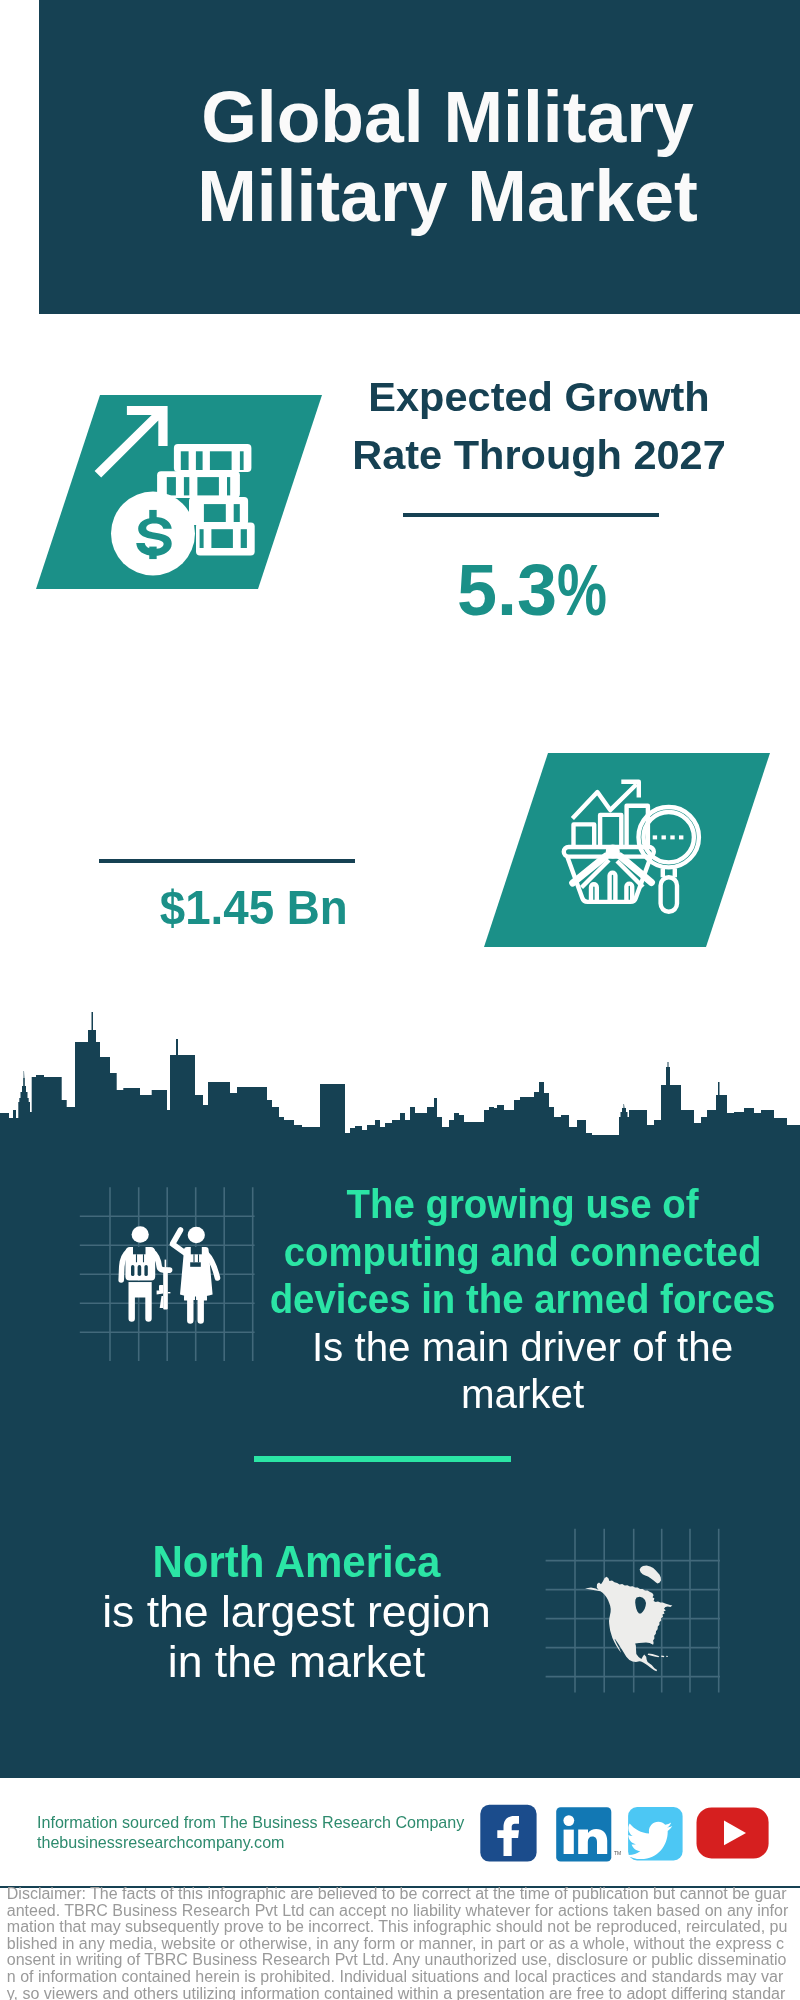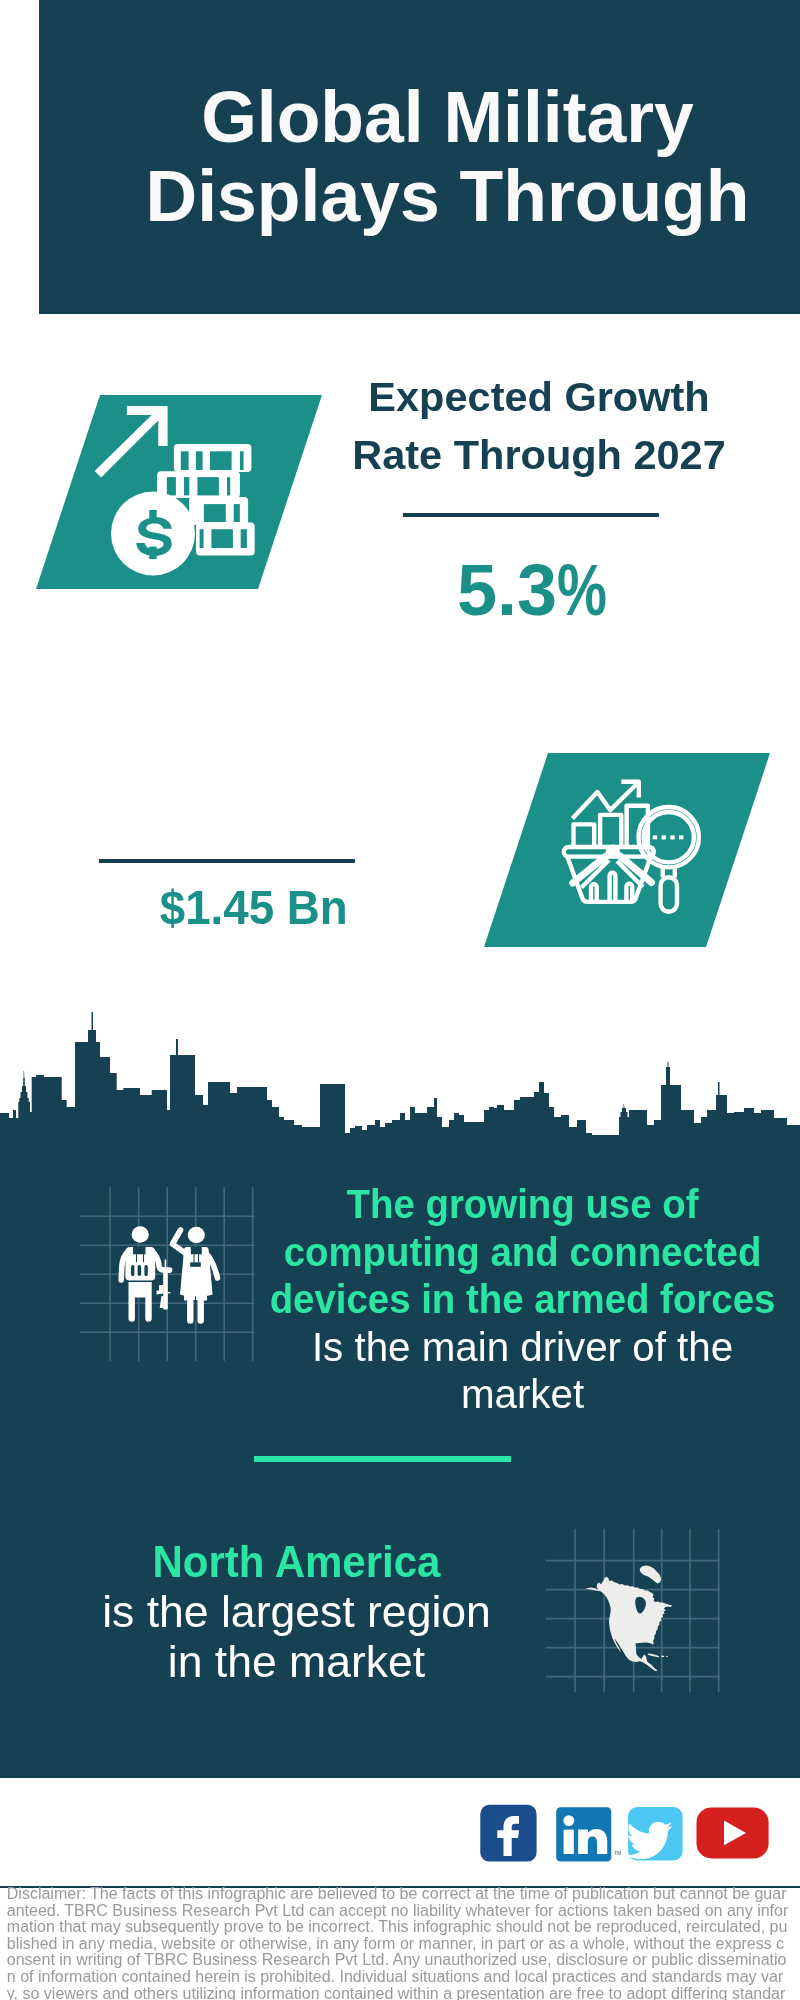--- a/index.html
+++ b/index.html
@@ -23,21 +23,21 @@
   .darkpanel{position:absolute;left:0;top:1138px;width:800px;height:640px;background:#164153;}
   .src{position:absolute;left:37px;top:1812px;color:#2E8B6E;font-size:16.1px;line-height:20px;}
   .hairline{position:absolute;left:0;top:1886px;width:800px;height:2px;background:#164153;}
   .discl{position:absolute;left:6.8px;top:1886px;width:786px;color:#9A9A9A;font-size:16px;line-height:16.6px;word-break:break-all;}
 </style>
 </head>
 <body>
 
 <div class="page">
   <div class="header">
-    <h1><span>Global Military</span><br><span>Displays Through</span></h1>
+    <h1><span>Global Military</span><br><span>Military Market</span></h1>
   </div>
 
   <div class="para" style="left:36px;top:395px;width:286px;height:194px;clip-path:polygon(64px 0,286px 0,222px 194px,0 194px);"></div>
   <svg class="iconsvg" viewBox="0 0 800 700" style="left:0;top:0;width:800px;height:700px">
     <path fill="#fff" d="M126.9 405.9 L167.6 405.9 L167.6 446.1 L158.3 446.1 L158.3 420.5 L101.2 477.6 L94.6 471.0 L151.7 414.9 L126.9 414.9 Z"></path>
     <g>
       <rect x="173.9" y="444.1" width="77.5" height="28" rx="4" fill="#fff"></rect>
       <g fill="#1B9088">
           <rect x="180.8" y="451.3" width="7.8" height="18.7"></rect>
           <rect x="195.9" y="451.3" width="6.7" height="18.7"></rect>
@@ -195,20 +195,24 @@
       <path d="M545.6 1560.6 H720 M545.6 1589.6 H720 M545.6 1618.6 H720 M545.6 1647.6 H720 M545.6 1676.6 H720"></path>
     </g>
     <path fill="#EDEDEB" fill-rule="evenodd" d="M585.0 1588.6 L591.0 1587.6 L595.5 1588.6 L598.6 1590.0 L596.8 1587.4 L597.0 1584.0 L599.0 1582.4 L601.0 1584.2 L603.0 1581.2 L604.6 1578.0 L606.6 1576.8 L608.4 1578.2 L609.4 1581.0 L612.0 1580.6 L614.5 1582.2 L617.2 1583.0 L619.6 1584.4 L622.2 1584.0 L624.8 1585.6 L627.4 1585.2 L630.0 1586.6 L632.6 1586.2 L635.0 1587.6 L637.6 1587.6 L640.0 1589.0 L642.6 1589.0 L645.0 1590.4 L647.6 1590.6 L650.0 1592.0 L652.2 1593.0 L653.6 1595.0 L652.6 1597.2 L654.4 1598.6 L653.6 1601.0 L655.6 1602.0 L658.0 1601.6 L660.4 1602.6 L662.8 1602.4 L665.2 1603.4 L667.6 1604.2 L670.0 1605.0 L672.4 1605.6 L670.4 1607.0 L667.8 1606.6 L665.4 1607.0 L664.0 1608.8 L665.8 1610.4 L663.6 1611.6 L664.6 1613.6 L662.4 1614.6 L663.0 1616.8 L661.0 1618.2 L661.2 1620.6 L659.4 1622.2 L659.4 1624.8 L657.8 1626.6 L657.6 1629.2 L656.0 1631.2 L655.8 1633.8 L654.2 1635.8 L654.4 1638.4 L653.1 1640.6 L653.6 1643.0 L653.1 1644.8 L649.7 1643.1 L646.0 1642.6 L642.8 1642.7 L639.0 1643.0 L635.2 1643.4 L635.9 1645.8 L636.0 1649.0 L636.3 1654.1 L638.6 1657.0 L641.4 1658.9 L642.8 1656.4 L644.2 1654.4 L646.2 1656.8 L646.6 1659.4 L647.6 1661.9 L649.6 1663.6 L651.7 1665.1 L653.2 1666.8 L654.5 1668.2 L657.2 1669.9 L656.4 1671.2 L654.2 1670.2 L652.0 1668.8 L650.0 1667.2 L647.8 1665.6 L645.6 1664.0 L643.2 1662.6 L641.0 1661.6 L639.4 1661.3 L635.9 1662.0 L632.5 1661.6 L629.4 1659.9 L626.3 1656.8 L622.2 1649.9 L618.1 1643.4 L615.0 1638.9 L614.6 1638.9 L616.6 1643.4 L618.8 1647.6 L621.2 1652.7 L619.0 1650.0 L616.6 1646.2 L614.4 1642.2 L612.4 1638.0 L610.2 1630.7 L609.6 1627.0 L609.2 1624.0 L609.0 1621.0 L609.4 1618.0 L610.0 1615.0 L610.6 1612.0 L610.7 1609.0 L610.2 1606.0 L609.2 1603.0 L608.0 1600.0 L606.6 1597.4 L604.8 1595.0 L602.6 1592.8 L600.4 1591.2 Z M636.6 1597.4 L639.8 1596.8 L642.8 1597.8 L645.0 1600.0 L646.0 1603.0 L645.6 1606.0 L644.6 1609.0 L643.0 1611.6 L641.0 1613.4 L639.0 1613.6 L637.4 1611.6 L636.2 1608.6 L635.6 1605.6 L635.2 1602.6 L635.4 1599.8 Z"></path>
     <path fill="#EDEDEB" d="M643.0 1566.0 L646.6 1565.4 L650.2 1566.4 L653.2 1568.0 L655.6 1570.2 L657.6 1572.4 L659.6 1574.8 L660.8 1577.4 L661.0 1580.4 L659.4 1582.8 L657.4 1583.6 L655.4 1582.0 L653.0 1580.0 L650.6 1578.2 L648.0 1576.6 L645.2 1575.6 L642.6 1574.2 L640.6 1572.2 L639.6 1569.6 L641.0 1567.2 Z M648.4 1653.6 L652.4 1654.0 L656.4 1655.2 L659.4 1656.2 L658.4 1657.2 L654.4 1656.4 L650.4 1655.4 L647.6 1654.8 Z M661.4 1655.6 L664.4 1656.0 L663.8 1657.2 L661.0 1656.8 Z M666.4 1655.8 L668.0 1656.0 L667.6 1657.0 L666.0 1656.8 Z"></path>
   </svg>
   <div class="region-text">
     <span class="hl">North America</span><br>
     <span class="rest">is the largest region in the market</span>
   </div>
 
+  <div class="src">
+    <span>Information sourced from The Business Research Company</span><br>
+    <span>thebusinessresearchcompany.com</span>
+  </div>
   <svg class="iconsvg" viewBox="0 0 800 2000" style="left:0;top:0;width:800px;height:2000px">
     <g>
       <rect x="480.3" y="1804.8" width="56.3" height="56.8" rx="9" fill="#1B4C8C"></rect>
       <path fill="#fff" d="M519.0 1815.9 h-5.0 c-7.0 0 -10.5 4.6 -10.5 11.2 v3.2 h-6.2 v7.8 h6.2 v18.0 h8.2 v-18.0 h6.4 l0.9 -7.8 h-7.3 v-2.8 c0 -2.6 0.7 -3.8 4.0 -3.8 h3.3 z"></path>
     </g>
     <g>
       <rect x="556.2" y="1807.3" width="55.1" height="54.3" rx="4.4" fill="#1278B4"></rect>
       <g fill="#fff">
         <circle cx="568.8" cy="1820.6" r="5.4"></circle>
         <rect x="563.6" y="1829.6" width="10.2" height="24.4"></rect>

